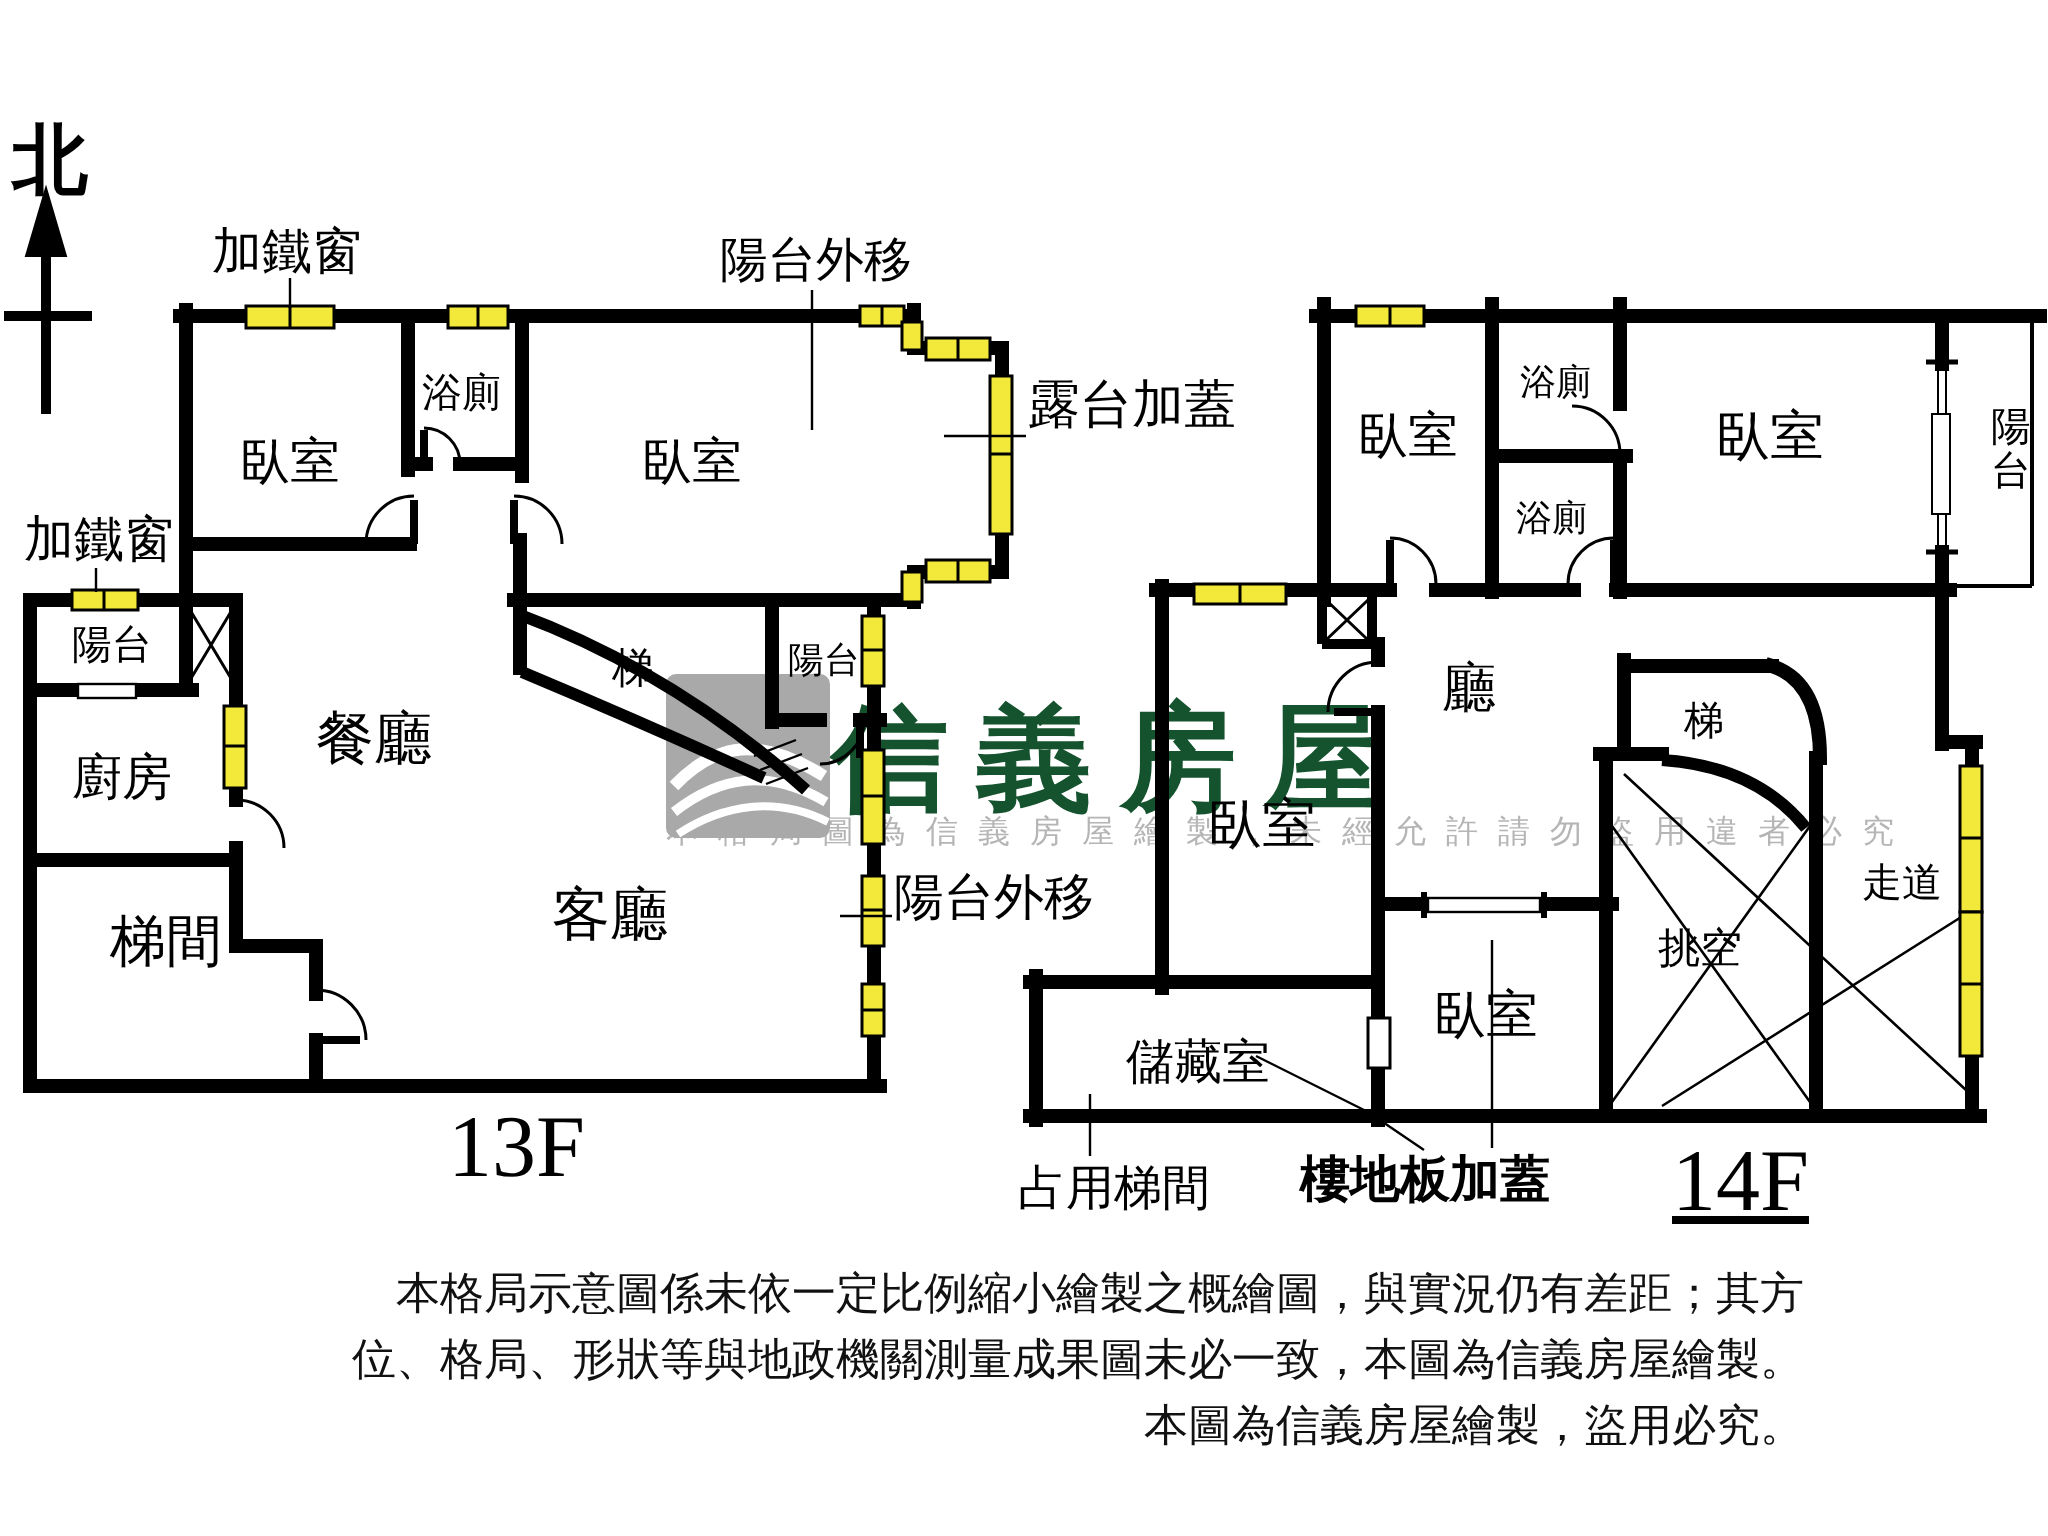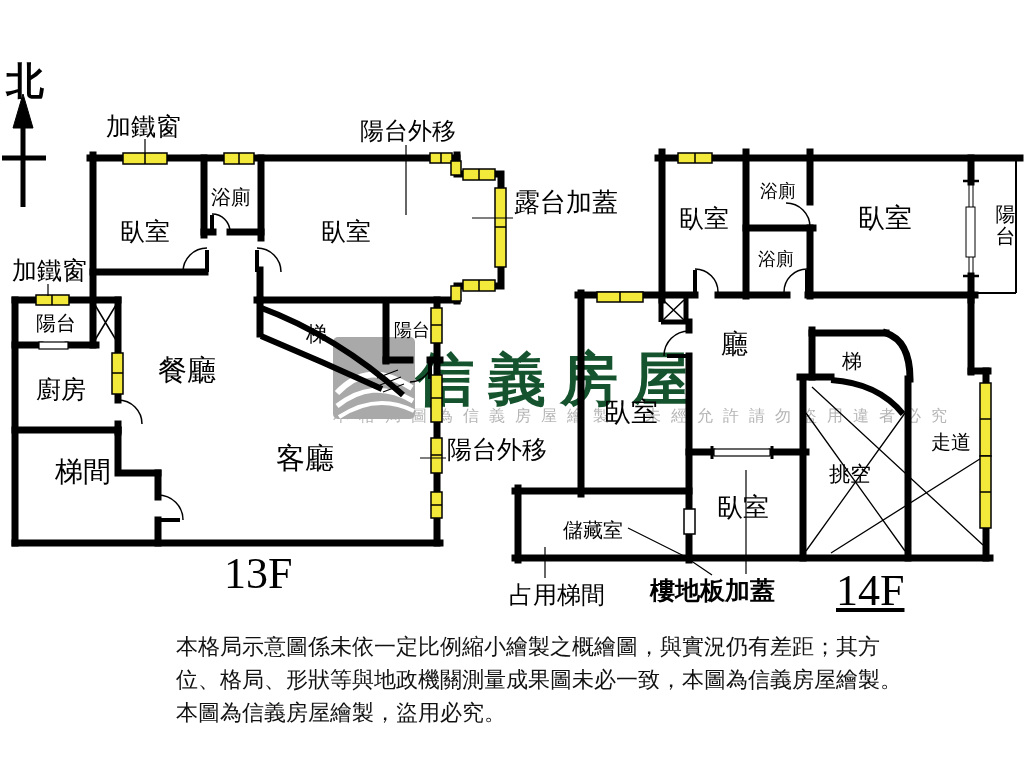--- a/index.html
+++ b/index.html
@@ -9,21 +9,21 @@
   .lbl{position:absolute;color:#000;white-space:nowrap;line-height:1.05;
        font-family:"Liberation Serif","DejaVu Serif",serif;}
   .w2{white-space:normal;word-break:break-all;text-align:center;line-height:1.08;}
   .v{white-space:normal;word-break:break-all;text-align:center;line-height:1.12;}
   .wm-brand{position:absolute;left:416px;top:341px;font-size:58px;font-weight:bold;
             letter-spacing:14px;color:#14532d;}
   .wm-notice{position:absolute;left:333px;top:406px;font-size:16px;letter-spacing:10px;
              color:#b5b5b5;}
   .floor-num{font-size:44px;}
   .disclaimer{position:absolute;left:176px;top:630px;font-size:22px;line-height:33px;
-              color:#111;}
+              color:#111;text-align:right;}
   .north{position:absolute;left:6px;top:62px;font-size:38px;font-weight:bold;}
 </style>
 </head>
 <body>
 
 <div id="canvas">
 
   <div class="wm-brand">信義房屋</div>
   <div class="wm-notice">本格局圖為信義房屋繪製，未經允許請勿盜用違者必究</div>
 
@@ -206,21 +206,21 @@
   <div class="lbl" style="left:679px;top:206px;font-size:25px;">臥室</div>
   <div class="lbl" style="left:858px;top:204px;font-size:27px;">臥室</div>
   <div class="lbl" style="left:604px;top:398px;font-size:27px;">臥室</div>
   <div class="lbl" style="left:717px;top:494px;font-size:26px;">臥室</div>
   <div class="lbl" style="left:760px;top:182px;font-size:18px;">浴廁</div>
   <div class="lbl" style="left:758px;top:250px;font-size:18px;">浴廁</div>
   <div class="lbl" style="left:721px;top:330px;font-size:27px;">廳</div>
   <div class="lbl" style="left:842px;top:351px;font-size:20px;">梯</div>
   <div class="lbl" style="left:829px;top:463px;font-size:21px;">挑空</div>
   <div class="lbl" style="left:931px;top:432px;font-size:20px;">走道</div>
-  <div class="lbl" style="left:563px;top:520px;font-size:20px;text-align:center;">儲藏室</div>
+  <div class="lbl" style="left:563px;top:520px;font-size:24px;text-align:center;">儲藏室</div>
   <div class="lbl" style="left:509px;top:583px;font-size:24px;">占用梯間</div>
   <div class="lbl" style="left:650px;top:578px;font-size:25px;font-weight:bold;">樓地板加蓋</div>
   <div class="lbl v" style="left:987px;top:203px;font-size:20px;">陽台</div>
   <div class="lbl floor-num" style="left:836px;top:568px;text-decoration:underline;">14F</div>
 
   <div class="disclaimer">
     <div>本格局示意圖係未依一定比例縮小繪製之概繪圖，與實況仍有差距；其方</div>
     <div>位、格局、形狀等與地政機關測量成果圖未必一致，本圖為信義房屋繪製。</div>
     <div>本圖為信義房屋繪製，盜用必究。</div>
   </div>

